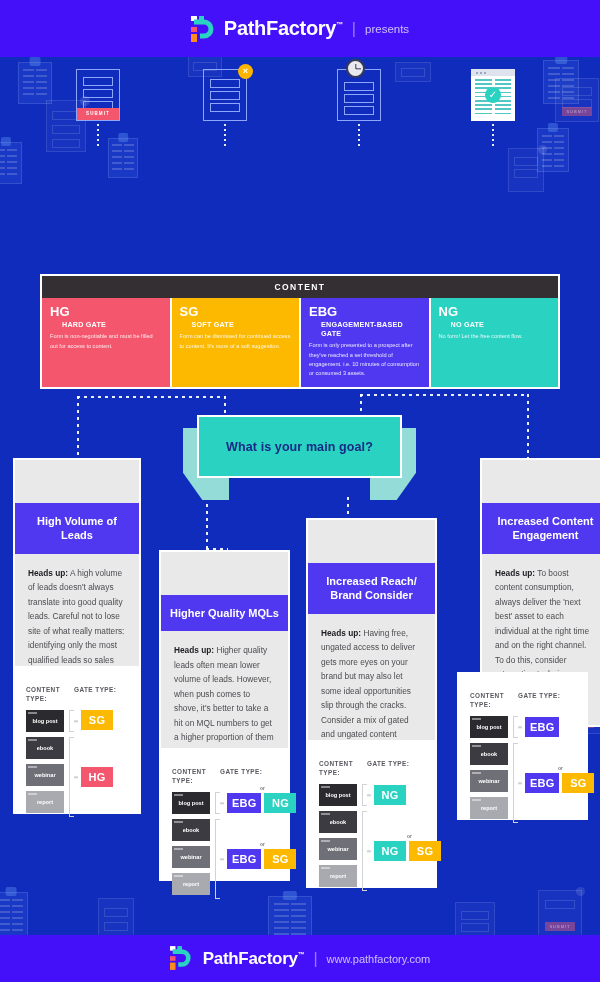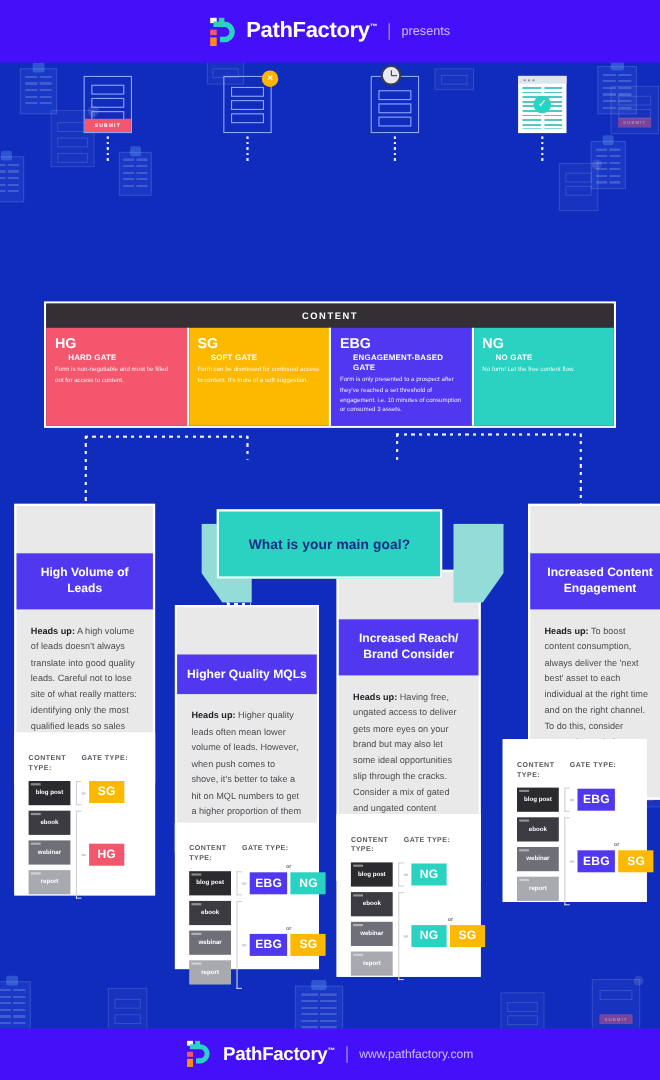--- a/index.html
+++ b/index.html
@@ -276,23 +276,22 @@
     color: rgba(255,255,255,0.88);
     font-size: 5.6px;
     line-height: 1.65;
     margin-top: 3px;
   }
 
   
   .goal-wrap {
     position: absolute;
     left: 183px; top: 415px;
-    width: 275px; height: 85px;
+    width: 233px; height: 85px;
     z-index: 6;
-    margin-top: 48px;
   }
   .goal-ribbon-l, .goal-ribbon-r {
     position: absolute;
     top: 13px;
     width: 46px; height: 72px;
     background: #93dcd8;
   }
   .goal-ribbon-l { left: 0; clip-path: polygon(0 0, 100% 0, 100% 100%, 42% 100%, 0 62%); }
   .goal-ribbon-r { right: 0; clip-path: polygon(0 0, 100% 0, 100% 62%, 58% 100%, 0 100%); }
   .goal-box {

